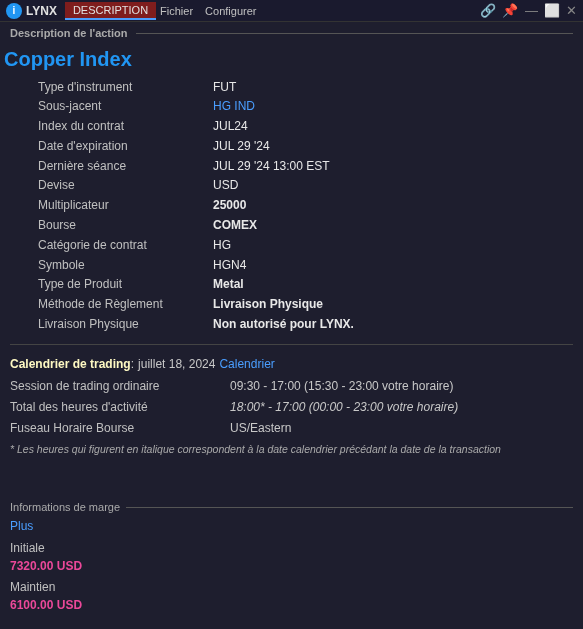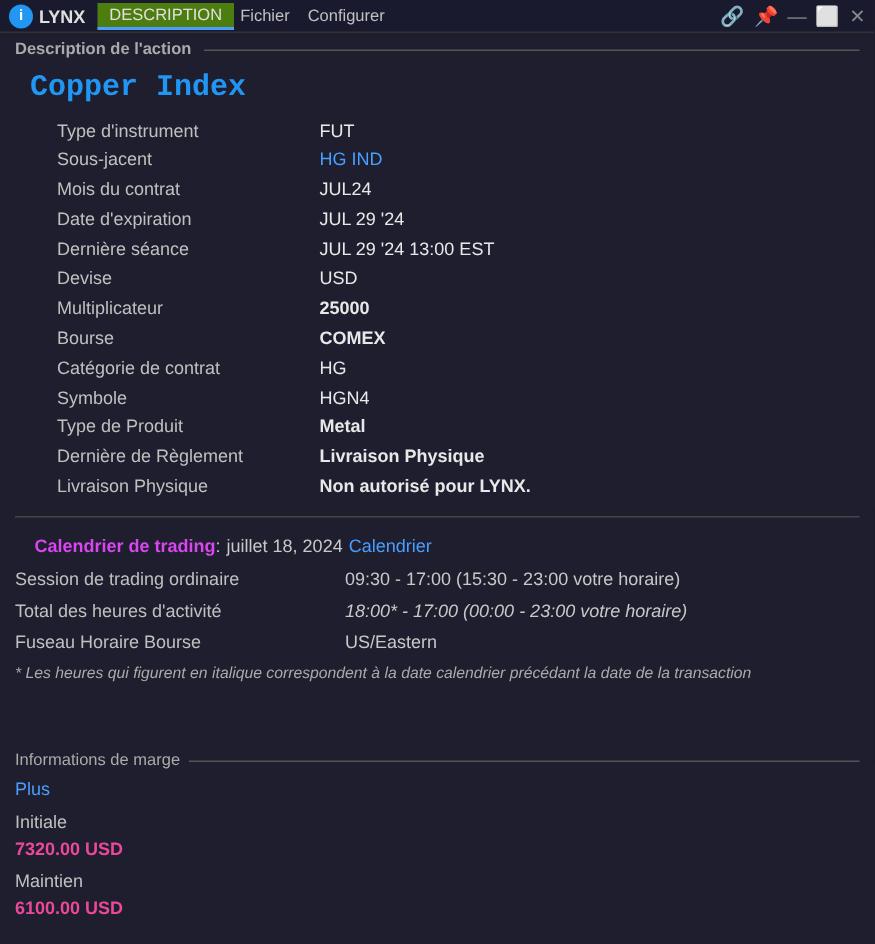--- a/index.html
+++ b/index.html
@@ -37,21 +37,21 @@
     }
     .titlebar-app {
       color: #e0e0e0;
       font-weight: bold;
       font-size: 12px;
       margin-right: 8px;
     }
     .titlebar-tab {
       color: #e0e0e0;
       font-size: 11px;
-      background: #4d7c0f;
+      background: #7f1d1d;
       padding: 2px 8px;
       border-bottom: 2px solid #4a9eff;
       margin-right: 4px;
     }
     .titlebar-menu {
       color: #c0c0c0;
       font-size: 11px;
       margin-right: 12px;
       cursor: pointer;
     }
@@ -74,22 +74,21 @@
       overflow-y: auto;
     }
     .section-label {
       color: #aaa;
       font-size: 11px;
       white-space: nowrap;
     }
 
     
     .stock-title {
-      padding: 6px 10px 4px 20px;
-      font-family: Liberation Mono, monospace;
+      padding: 6px 10px 4px 4px;
     }
     .stock-name {
       color: #2196F3;
       font-size: 20px;
       font-weight: bold;
       line-height: 1.2;
     }
 
     
     .info-table {
@@ -136,22 +135,21 @@
       align-items: center;
       gap: 4px;
       margin-bottom: 4px;
       flex-wrap: wrap;
     }
     .trading-title {
       color: #c8c8c8;
       font-size: 12px;
     }
     .trading-title strong {
-      color: #d946ef;
-      margin-left: 13px;
+      color: #fef9c3;
     }
     .trading-calendar-link {
       color: #4a9eff;
       font-size: 12px;
       cursor: pointer;
     }
     .trading-row {
       display: flex;
       padding: 1.5px 0;
       line-height: 1.5;
@@ -270,21 +268,21 @@
   <div class="info-table" id="info-table-container">
   <div class="info-row">
         <span class="info-label">Type d'instrument</span>
         <span class="info-value">FUT</span>
       </div>
       <div class="info-row">
         <span class="info-label">Sous-jacent</span>
         <span class="info-value link">HG IND</span>
       </div>
       <div class="info-row">
-        <span class="info-label">Mois du contrat</span>
+        <span class="info-label">Index du contrat</span>
         <span class="info-value">JUL24</span>
       </div>
       <div class="info-row">
         <span class="info-label">Date d'expiration</span>
         <span class="info-value">JUL 29 '24</span>
       </div>
       <div class="info-row">
         <span class="info-label">Dernière séance</span>
         <span class="info-value">JUL 29 '24 13:00 EST</span>
       </div>
@@ -306,21 +304,21 @@
       </div>
       <div class="info-row">
         <span class="info-label">Symbole</span>
         <span class="info-value">HGN4</span>
       </div>
       <div class="info-row">
         <span class="info-label">Type de Produit</span>
         <span class="info-value bold">Metal</span>
       </div>
       <div class="info-row">
-        <span class="info-label">Dernière de Règlement</span>
+        <span class="info-label">Méthode de Règlement</span>
         <span class="info-value bold">Livraison Physique</span>
       </div>
       <div class="info-row">
         <span class="info-label">Livraison Physique</span>
         <span class="info-value bold">Non autorisé pour LYNX.</span>
       </div>
     </div>
 
   <hr class="divider">
 

